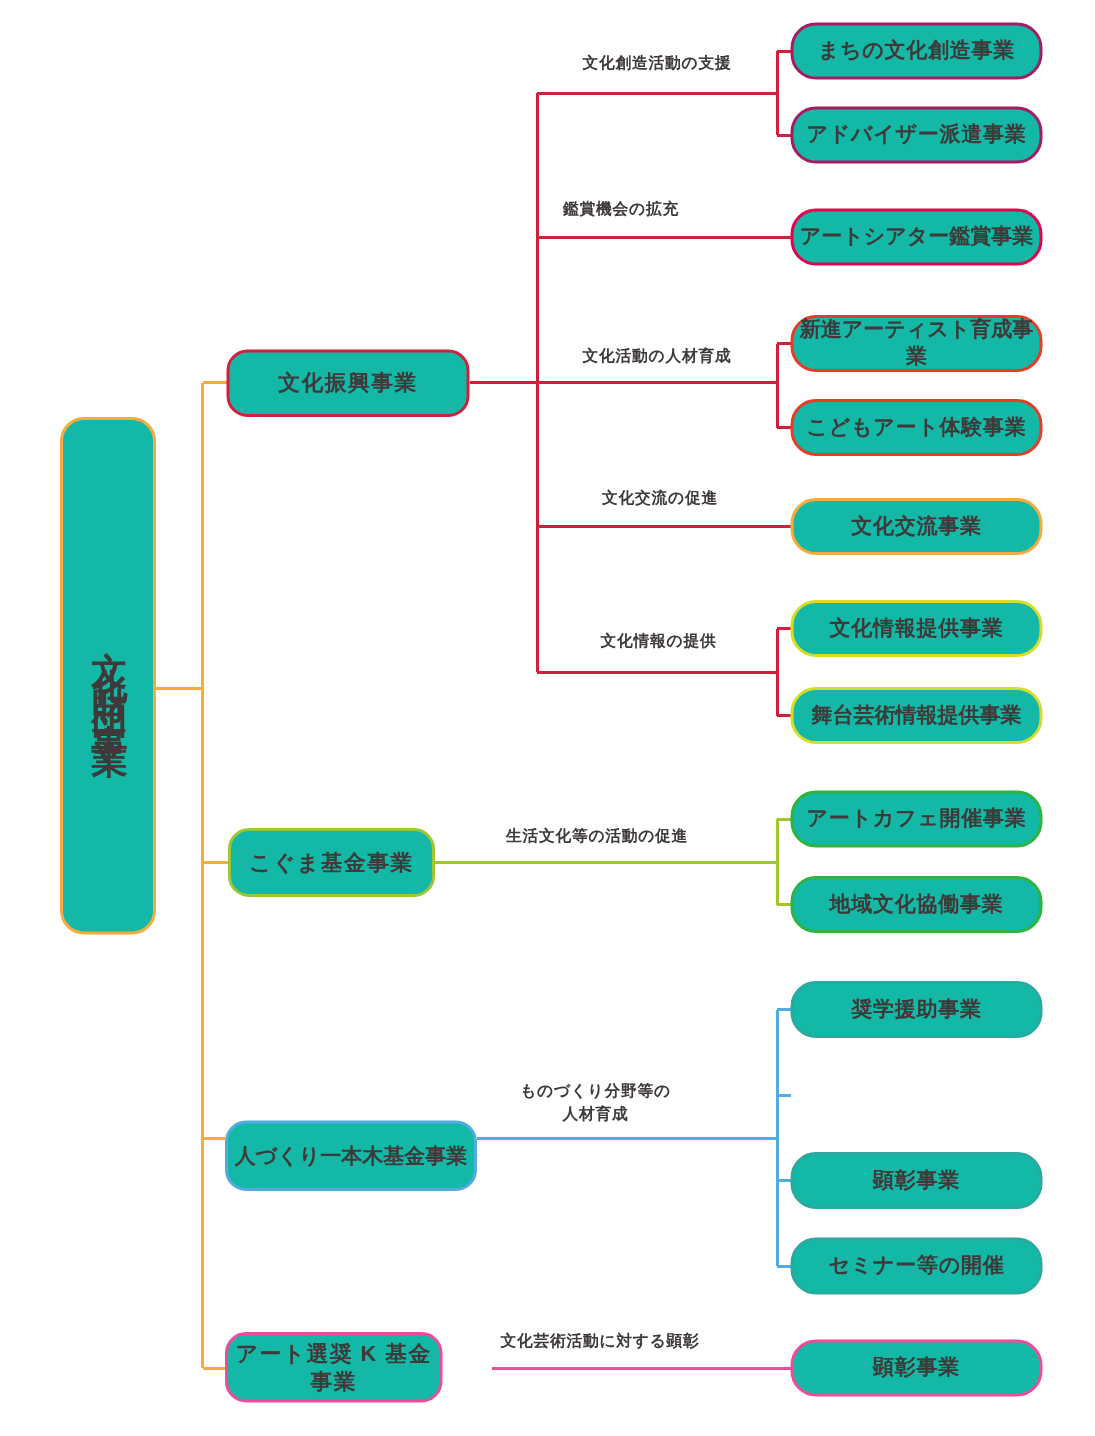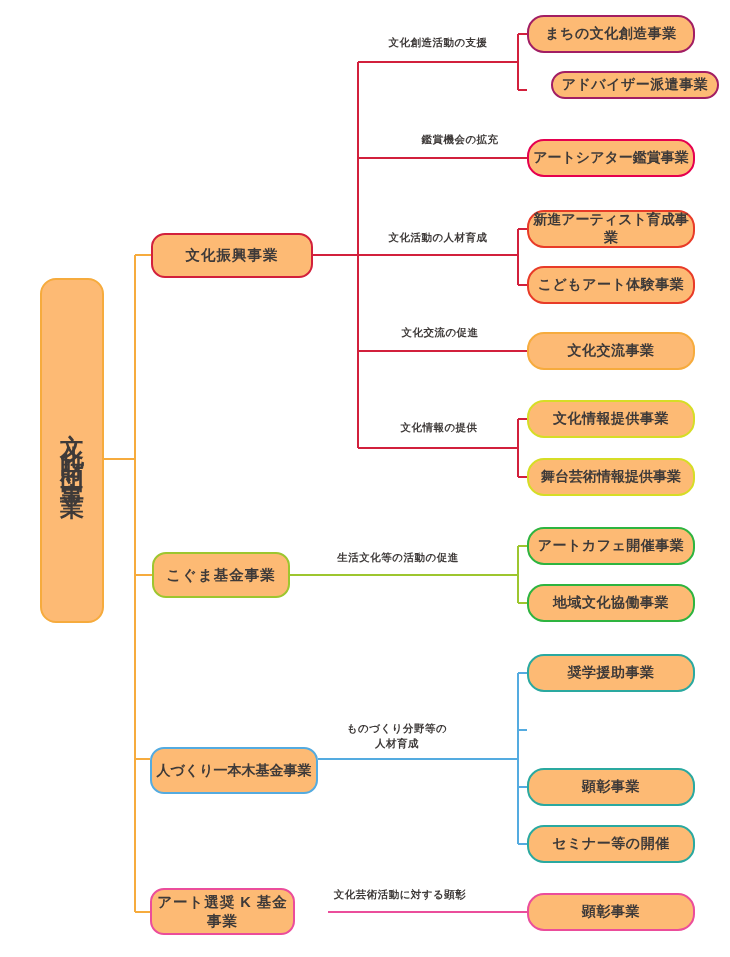--- a/index.html
+++ b/index.html
@@ -8,21 +8,21 @@
     width:730px;height:957px;
     background:#ffffff;
     font-family:"Liberation Sans","DejaVu Sans",sans-serif;
     color:#3e3a39;
     overflow:hidden;
   }
   svg.wires{position:absolute;left:0;top:0;}
   .node{
     position:absolute;
     box-sizing:border-box;
-    background:#fdba74;
+    background:#14b8a6;
     border:2.5px solid #999;
     display:flex;align-items:center;justify-content:center;
     font-weight:bold;
     text-align:center;
   }
   .leaf{border-radius:17px;font-size:14px;letter-spacing:0.5px;}
   .l2{border-radius:14px;font-size:14.5px;letter-spacing:1px;}
   .root{border-radius:16px;}
   .vtext{
     writing-mode:vertical-rl;
@@ -121,33 +121,33 @@
     <span>こぐま基金事業</span>
   </div>
   <div class="node l2 c-blue" style="left:150px;top:736px;width:168px;height:47px;font-size:14px;letter-spacing:0">
     <span>人づくり一本木基金事業</span>
   </div>
   <div class="node l2 c-pink" style="left:150px;top:888px;width:145px;height:47px">
     <span>アート選奨 K 基金事業</span>
   </div>
 
   <div class="blabel" style="left:438px;top:43px">文化創造活動の支援</div>
-  <div class="blabel" style="left:460px;top:140px">鑑賞機会の拡充</div>
+  <div class="blabel" style="left:414px;top:140px">鑑賞機会の拡充</div>
   <div class="blabel" style="left:438px;top:238px">文化活動の人材育成</div>
   <div class="blabel" style="left:440px;top:333px">文化交流の促進</div>
   <div class="blabel" style="left:439px;top:428px">文化情報の提供</div>
   <div class="blabel" style="left:398px;top:558px">生活文化等の活動の促進</div>
   <div class="blabel" style="left:397px;top:736px">ものづくり分野等の
 人材育成</div>
   <div class="blabel" style="left:400px;top:895px">文化芸術活動に対する顕彰</div>
 
   <div class="node leaf c-magenta" style="left:527px;top:15px;width:168px;height:38px">
     <span>まちの文化創造事業</span>
   </div>
-  <div class="node leaf c-magenta" style="left:551px;top:71px;width:168px;height:28px">
+  <div class="node leaf c-magenta" style="left:527px;top:71px;width:168px;height:38px">
     <span>アドバイザー派遣事業</span>
   </div>
   <div class="node leaf c-pinkred" style="left:527px;top:139px;width:168px;height:38px;letter-spacing:0">
     <span>アートシアター鑑賞事業</span>
   </div>
   <div class="node leaf c-vermillion" style="left:527px;top:210px;width:168px;height:38px;letter-spacing:0">
     <span>新進アーティスト育成事業</span>
   </div>
   <div class="node leaf c-vermillion" style="left:527px;top:266px;width:168px;height:38px">
     <span>こどもアート体験事業</span>

